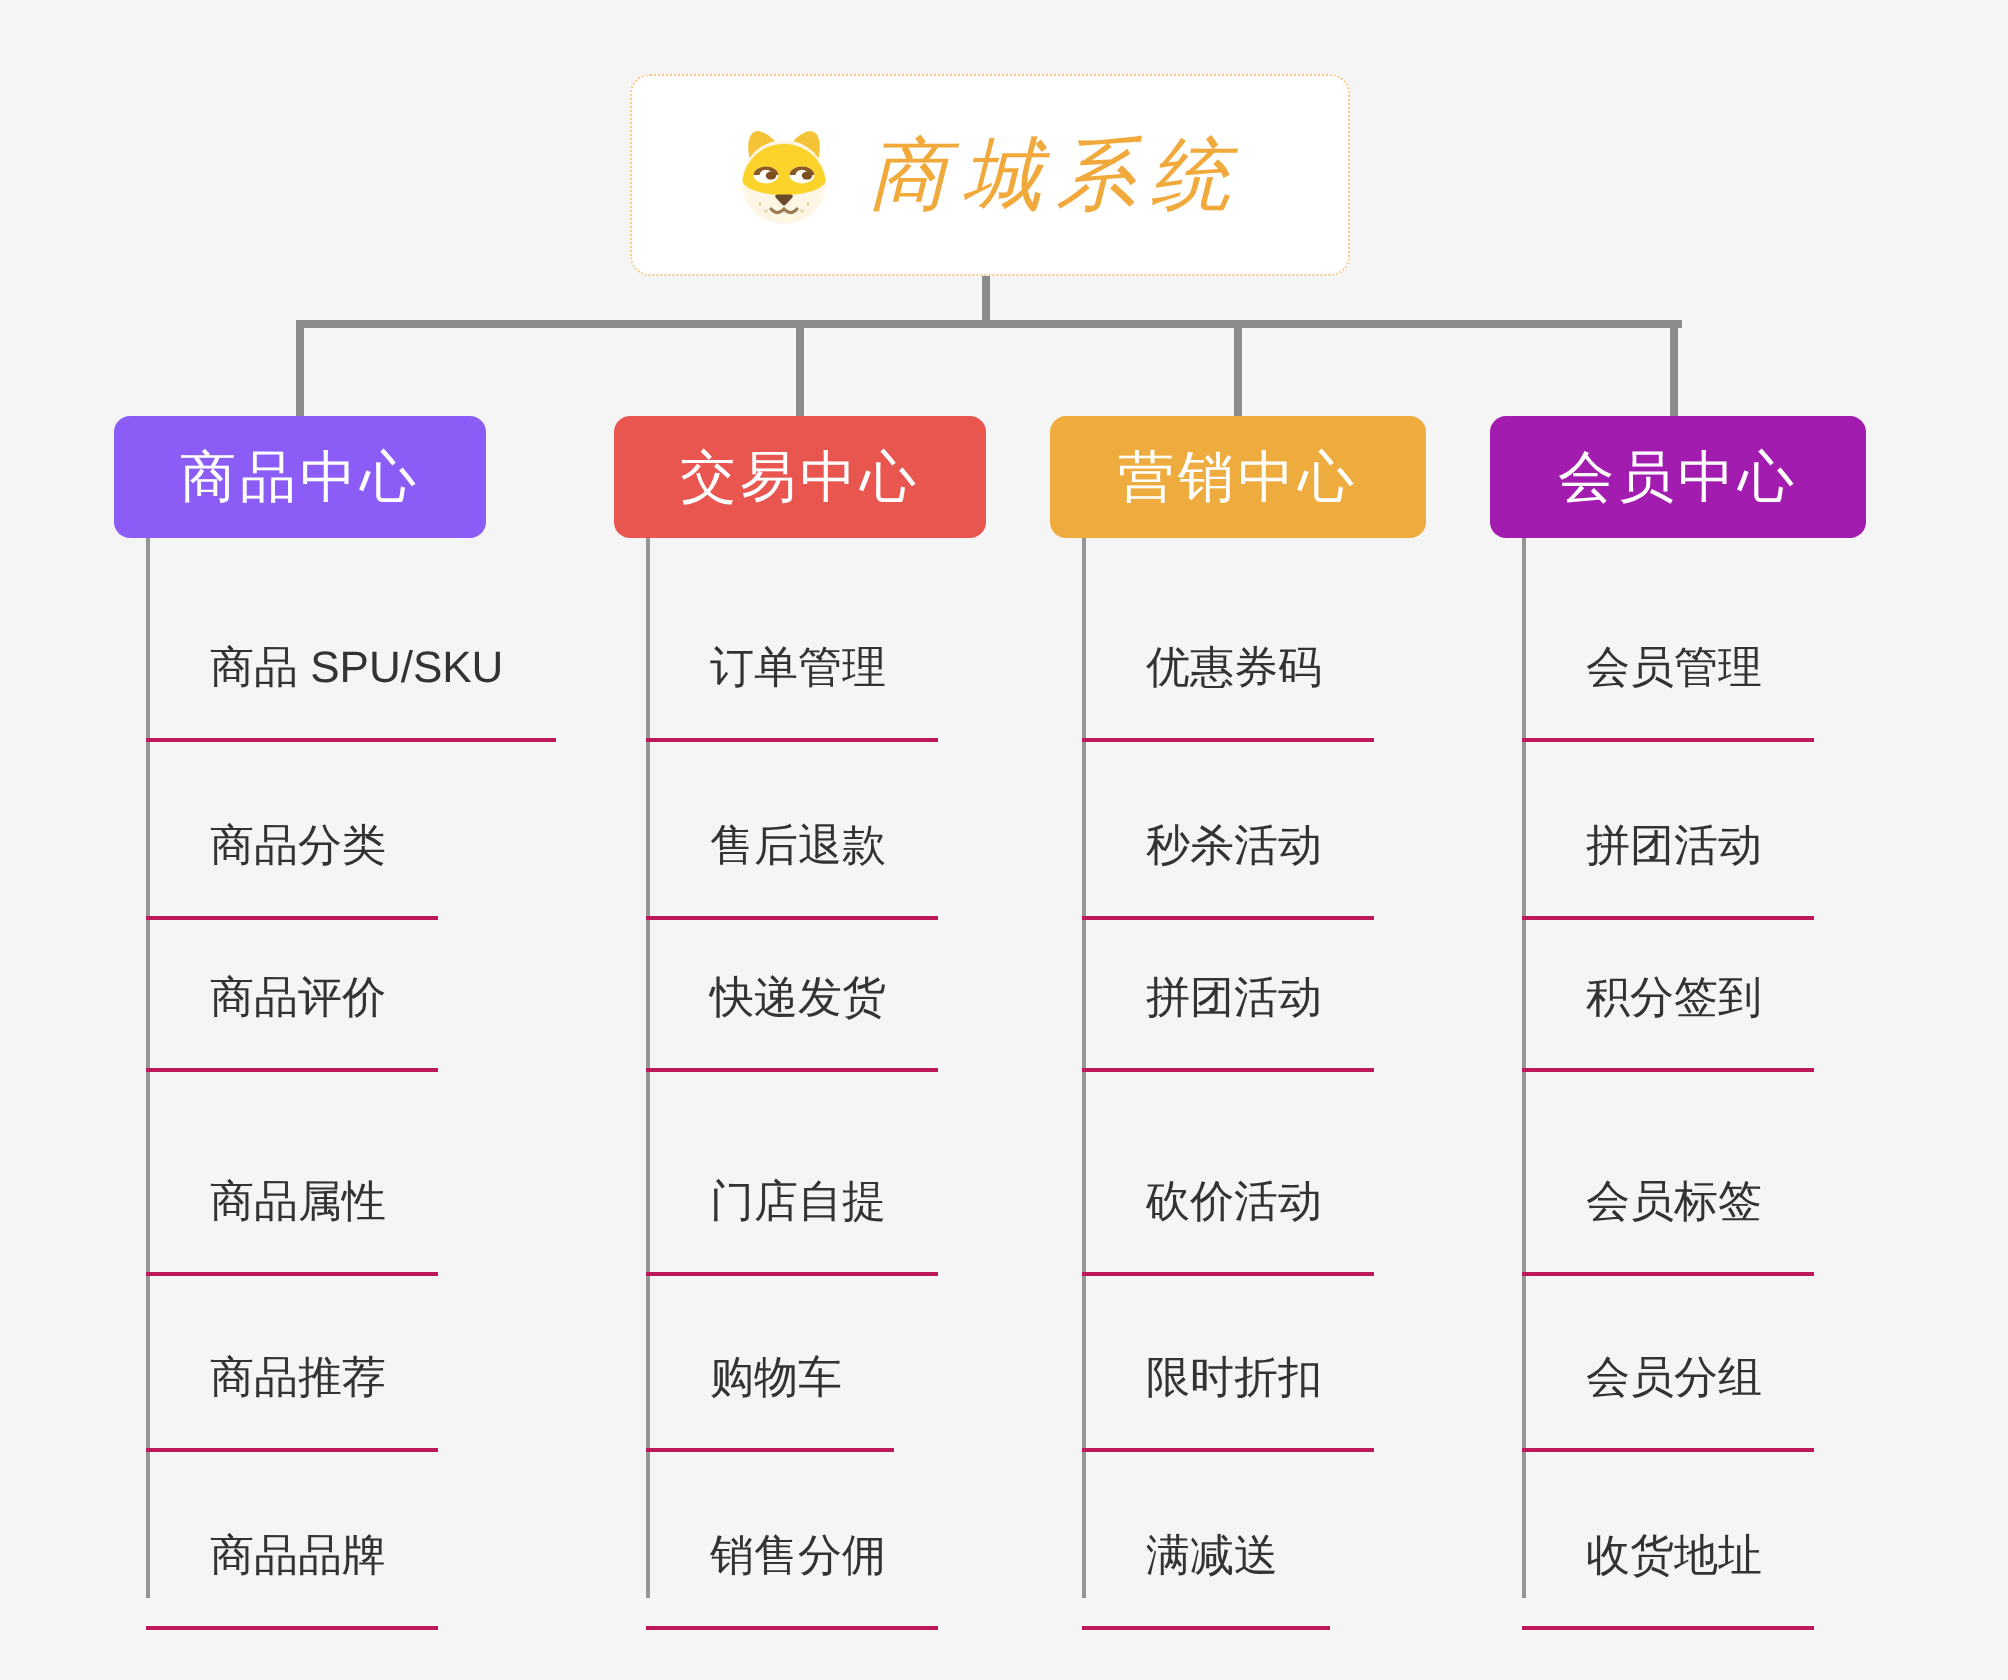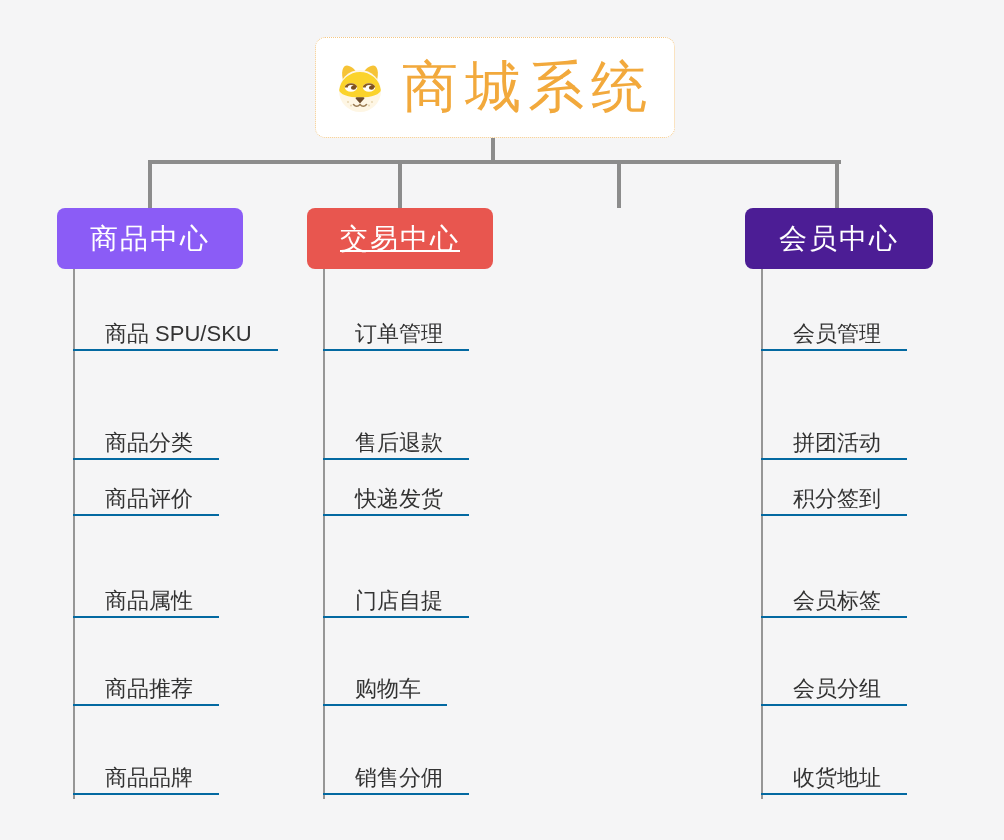--- a/index.html
+++ b/index.html
@@ -15,23 +15,24 @@
   .root-node{
     position:absolute;left:315px;top:37px;width:360px;height:101px;
     background:#ffffff;
     border:1px dotted #f5c884;
     border-radius:10px;
     box-sizing:border-box;
     display:flex;align-items:center;justify-content:center;gap:18px;
   }
   .root-title{
     color:#f2a93c;
-    font-size:56px;
+    font-size:40px;
     letter-spacing:7px;
     white-space:nowrap;
+    font-style:italic;
   }
   .dog-icon{display:inline-flex;width:48px;height:50px;}
 
   
   .connector{position:absolute;background:#8c8c8c;}
   .stem{left:491px;top:138px;width:4px;height:26px;}
   .bus{left:148px;top:160px;width:693px;height:4px;}
   .drop{top:164px;width:4px;height:44px;}
   .drop-0{left:148px;} .drop-1{left:398px;} .drop-2{left:617px;} .drop-3{left:835px;}
 
@@ -55,29 +56,29 @@
   }
   .branch-line{
     position:absolute;left:16px;top:61px;
     width:2px;height:530px;
     background:#969696;
   }
   .child{
     position:absolute;
     left:16px;
     box-sizing:border-box;
-    padding:0 26px 0 32px;
-    border-bottom:2px solid #0369a1;
+    padding:0 26px 20px 32px;
+    border-bottom:2px solid #be185d;
     font-size:22px;
     line-height:30px;
     color:#333333;
     white-space:nowrap;
     width:max-content;
   }
-  .child-0{top:111px;} .child-1{top:200px;margin-top:20px;} .child-2{top:276px;}
+  .child-0{top:111px;} .child-1{top:200px;} .child-2{top:276px;}
   .child-3{top:378px;} .child-4{top:466px;} .child-5{top:555px;}
 </style>
 </head>
 <body>
 
 <div class="canvas">
 
   <div class="root-node">
     <span class="dog-icon">
       <svg viewBox="0 0 48 50" width="48" height="50" xmlns="http://www.w3.org/2000/svg">
@@ -114,33 +115,43 @@
     <div class="branch-line"></div>
     <div class="child child-0">商品 SPU/SKU</div>
     <div class="child child-1">商品分类</div>
     <div class="child child-2">商品评价</div>
     <div class="child child-4">商品推荐</div>
     <div class="child child-3">商品属性</div>
     <div class="child child-5">商品品牌</div>
   </div>
 
   <div class="branch branch-1">
-    <div class="branch-header" style="background: rgb(232, 86, 79); text-decoration: underline;">交易中心</div>
+    <div class="branch-header" style="background: rgb(232, 86, 79);">交易中心</div>
     <div class="branch-line"></div>
     <div class="child child-1">售后退款</div>
     <div class="child child-0">订单管理</div>
     <div class="child child-2">快递发货</div>
     <div class="child child-3">门店自提</div>
     <div class="child child-4">购物车</div>
     <div class="child child-5">销售分佣</div>
   </div>
 
+  <div class="branch branch-2">
+    <div class="branch-header" style="background: rgb(239, 172, 62);">营销中心</div>
+    <div class="branch-line"></div>
+    <div class="child child-0">优惠券码</div>
+    <div class="child child-1">秒杀活动</div>
+    <div class="child child-2">拼团活动</div>
+    <div class="child child-3">砍价活动</div>
+    <div class="child child-4">限时折扣</div>
+    <div class="child child-5">满减送</div>
+  </div>
 
   <div class="branch branch-3">
-    <div class="branch-header" style="background: #4c1d95;">会员中心</div>
+    <div class="branch-header" style="background: #a21caf;">会员中心</div>
     <div class="branch-line"></div>
     <div class="child child-0">会员管理</div>
     <div class="child child-1">拼团活动</div>
     <div class="child child-2">积分签到</div>
     <div class="child child-3">会员标签</div>
     <div class="child child-4">会员分组</div>
     <div class="child child-5">收货地址</div>
   </div>
 
 </div>

